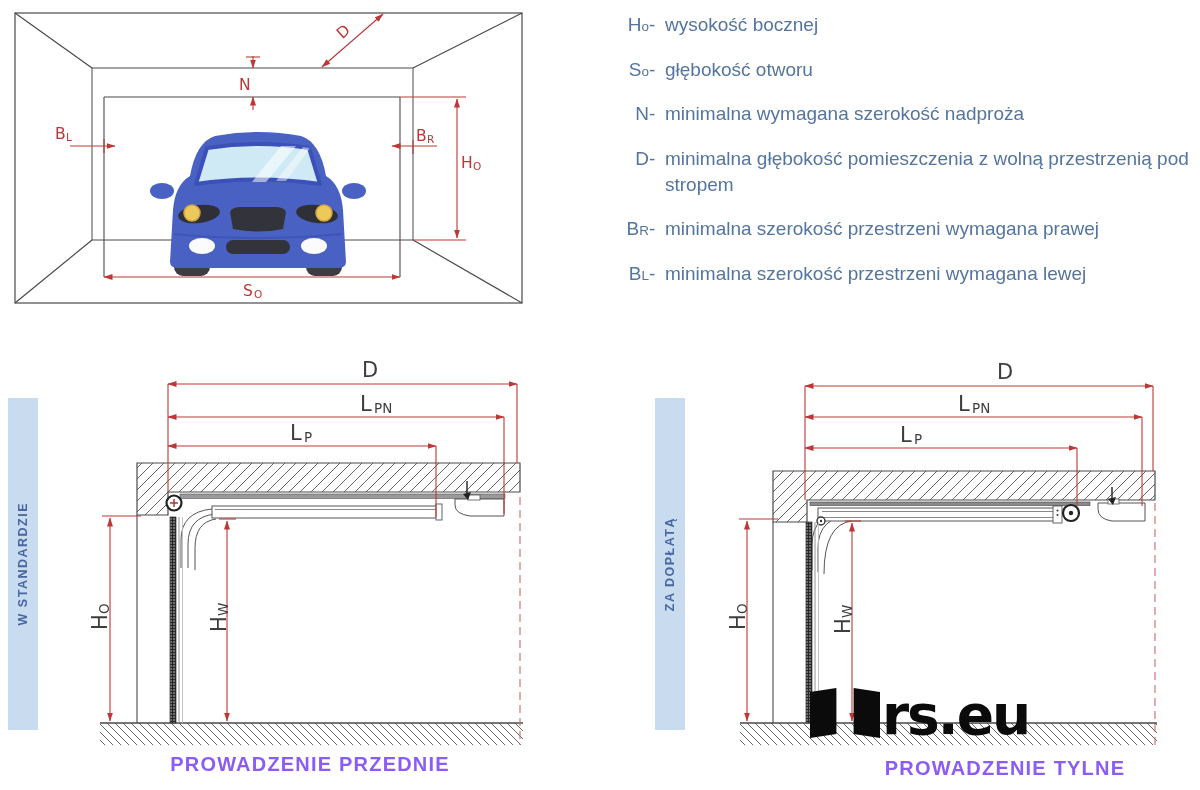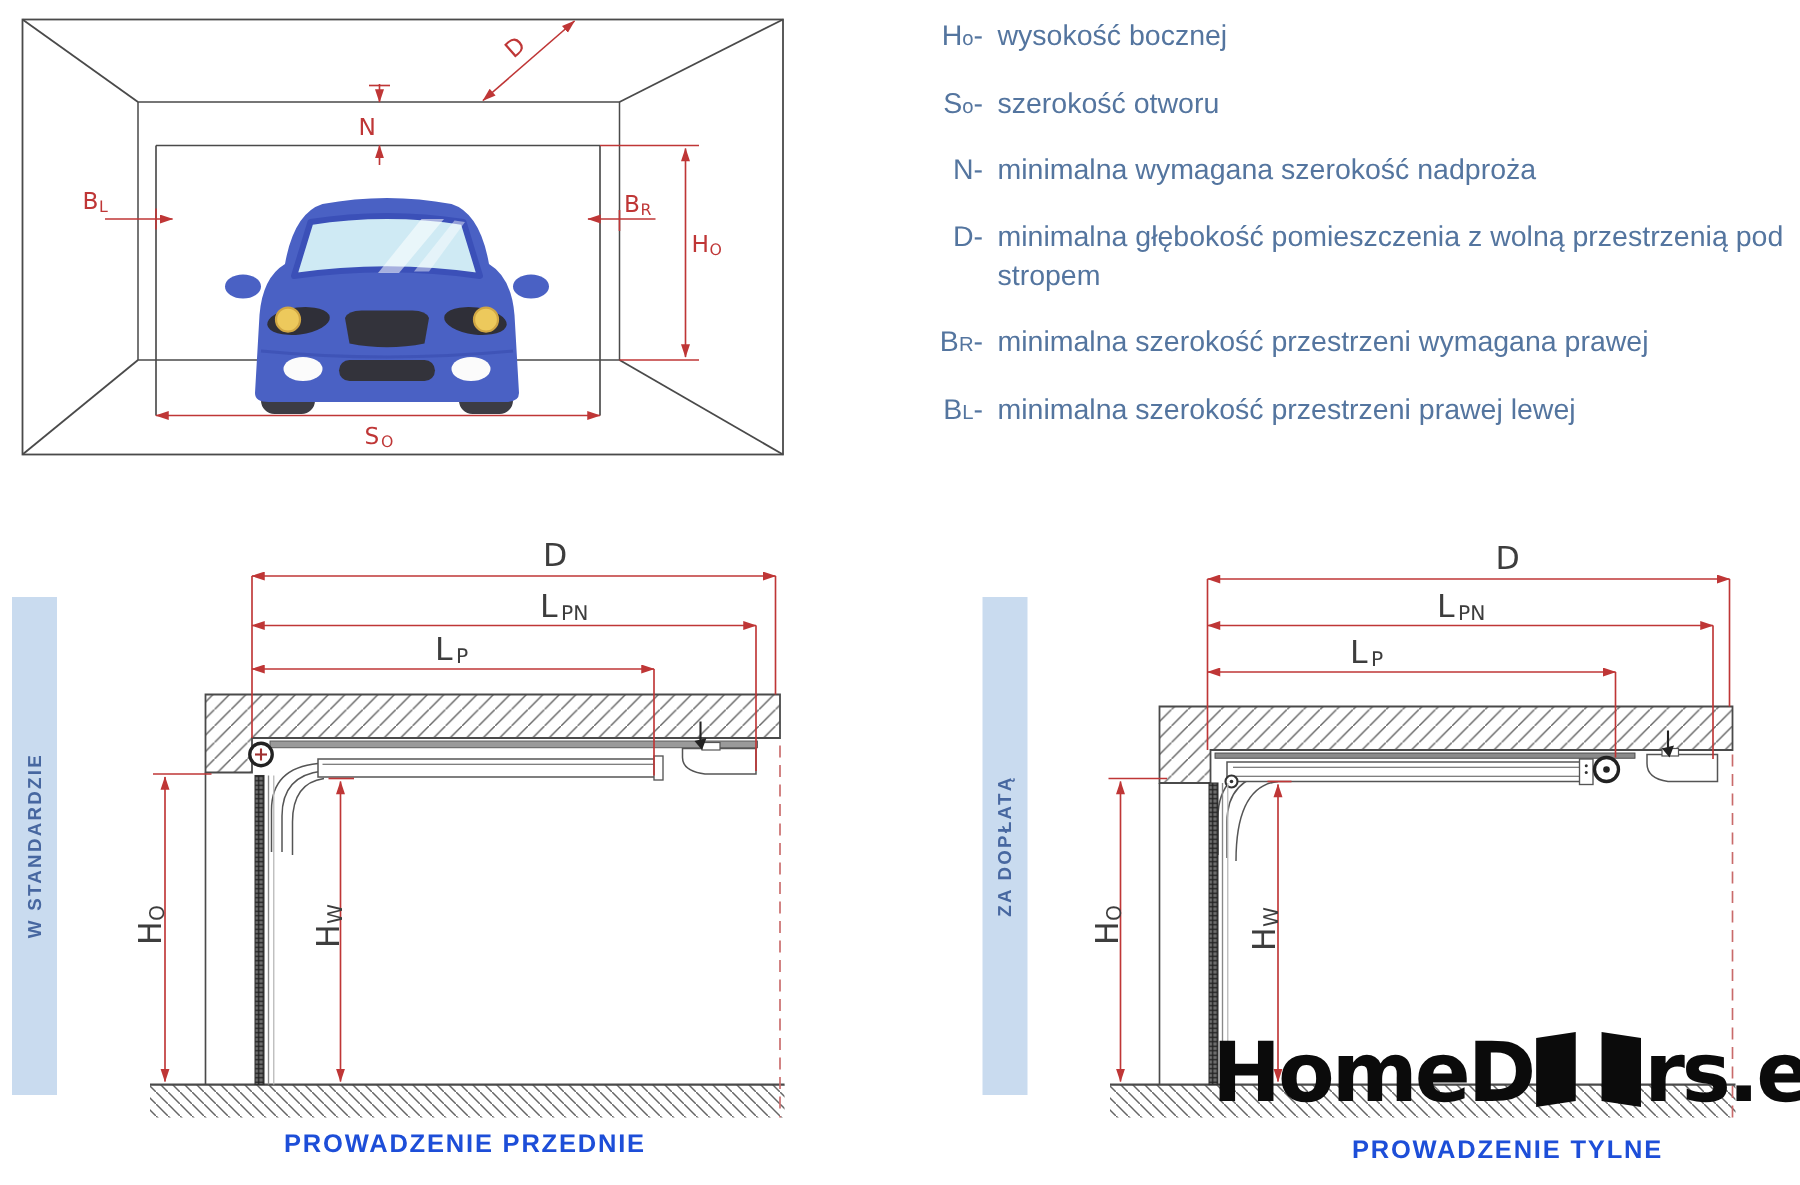--- a/index.html
+++ b/index.html
@@ -29,22 +29,22 @@
   .side-bar span {
     writing-mode:vertical-rl; transform:rotate(180deg);
     font-size:12.5px; font-weight:bold; letter-spacing:1.5px; color:#4767a0;
     white-space:nowrap;
   }
   .bar-left  { left:8px; }
   .bar-right { left:655px; }
 
   
   .caption {
-    position:absolute; text-align:center; font-weight:bold; font-size:17px;
-    letter-spacing:1.2px; color:#1d4ed8; z-index:6;
+    position:absolute; text-align:center; font-weight:bold; font-size:20px;
+    letter-spacing:1.2px; color:#8b5cf6; z-index:6;
   }
   .caption-left  { left:100px; width:420px; top:753px; }
   .caption-right { left:780px; width:450px; top:757px; }
 
   
   .watermark {
     position:absolute; left:808px; top:688px; z-index:5;
     display:flex; align-items:flex-end;
     font-family:"DejaVu Sans", sans-serif; font-weight:bold;
     font-size:55px; letter-spacing:-2px; color:#0b0b0b; line-height:1;
@@ -142,41 +142,41 @@
 
   <div class="legend">
     <div class="legend-item">
       <span class="legend-sym"><span>H</span><span class="legend-sub">o</span></span>
       <span class="legend-dash">-</span>
       <span class="legend-text">wysokość bocznej</span>
     </div>
     <div class="legend-item">
       <span class="legend-sym"><span>S</span><span class="legend-sub">o</span></span>
       <span class="legend-dash">-</span>
-      <span class="legend-text">szerokość otworu</span>
+      <span class="legend-text">głębokość otworu</span>
     </div>
     <div class="legend-item">
       <span class="legend-sym"><span>N</span><span class="legend-sub"></span></span>
       <span class="legend-dash">-</span>
       <span class="legend-text">minimalna wymagana szerokość nadproża</span>
     </div>
     <div class="legend-item">
       <span class="legend-sym"><span>D</span><span class="legend-sub"></span></span>
       <span class="legend-dash">-</span>
       <span class="legend-text">minimalna głębokość pomieszczenia z wolną przestrzenią pod stropem</span>
     </div>
     <div class="legend-item">
       <span class="legend-sym"><span>B</span><span class="legend-sub">R</span></span>
       <span class="legend-dash">-</span>
       <span class="legend-text">minimalna szerokość przestrzeni wymagana prawej</span>
     </div>
     <div class="legend-item">
       <span class="legend-sym"><span>B</span><span class="legend-sub">L</span></span>
       <span class="legend-dash">-</span>
-      <span class="legend-text">minimalna szerokość przestrzeni prawej lewej</span>
+      <span class="legend-text">minimalna szerokość przestrzeni wymagana lewej</span>
     </div>
   </div>
 
   <div class="side-bar bar-left">
     <span>W STANDARDZIE</span>
   </div>
 
   <svg style="left:60px;top:358px" width="470" height="392" viewBox="60 358 470 392">
     <defs>
       <pattern id="hatF1" width="11" height="11" patternUnits="userSpaceOnUse">
@@ -339,19 +339,18 @@
       <g transform="translate(843,624) rotate(-90)">
         <text x="-10" y="7">H</text>
         <text x="6" y="9" font-size="13.5">W</text>
       </g>
     </g>
   </svg>
 
   <div class="caption caption-right">PROWADZENIE TYLNE</div>
 
   <div class="watermark">
-    <span>HomeD</span>
     <span class="door door-1"></span>
     <span class="door door-2"></span>
     <span>rs.eu</span>
   </div>
 
 </div>
 
 </body></html>

